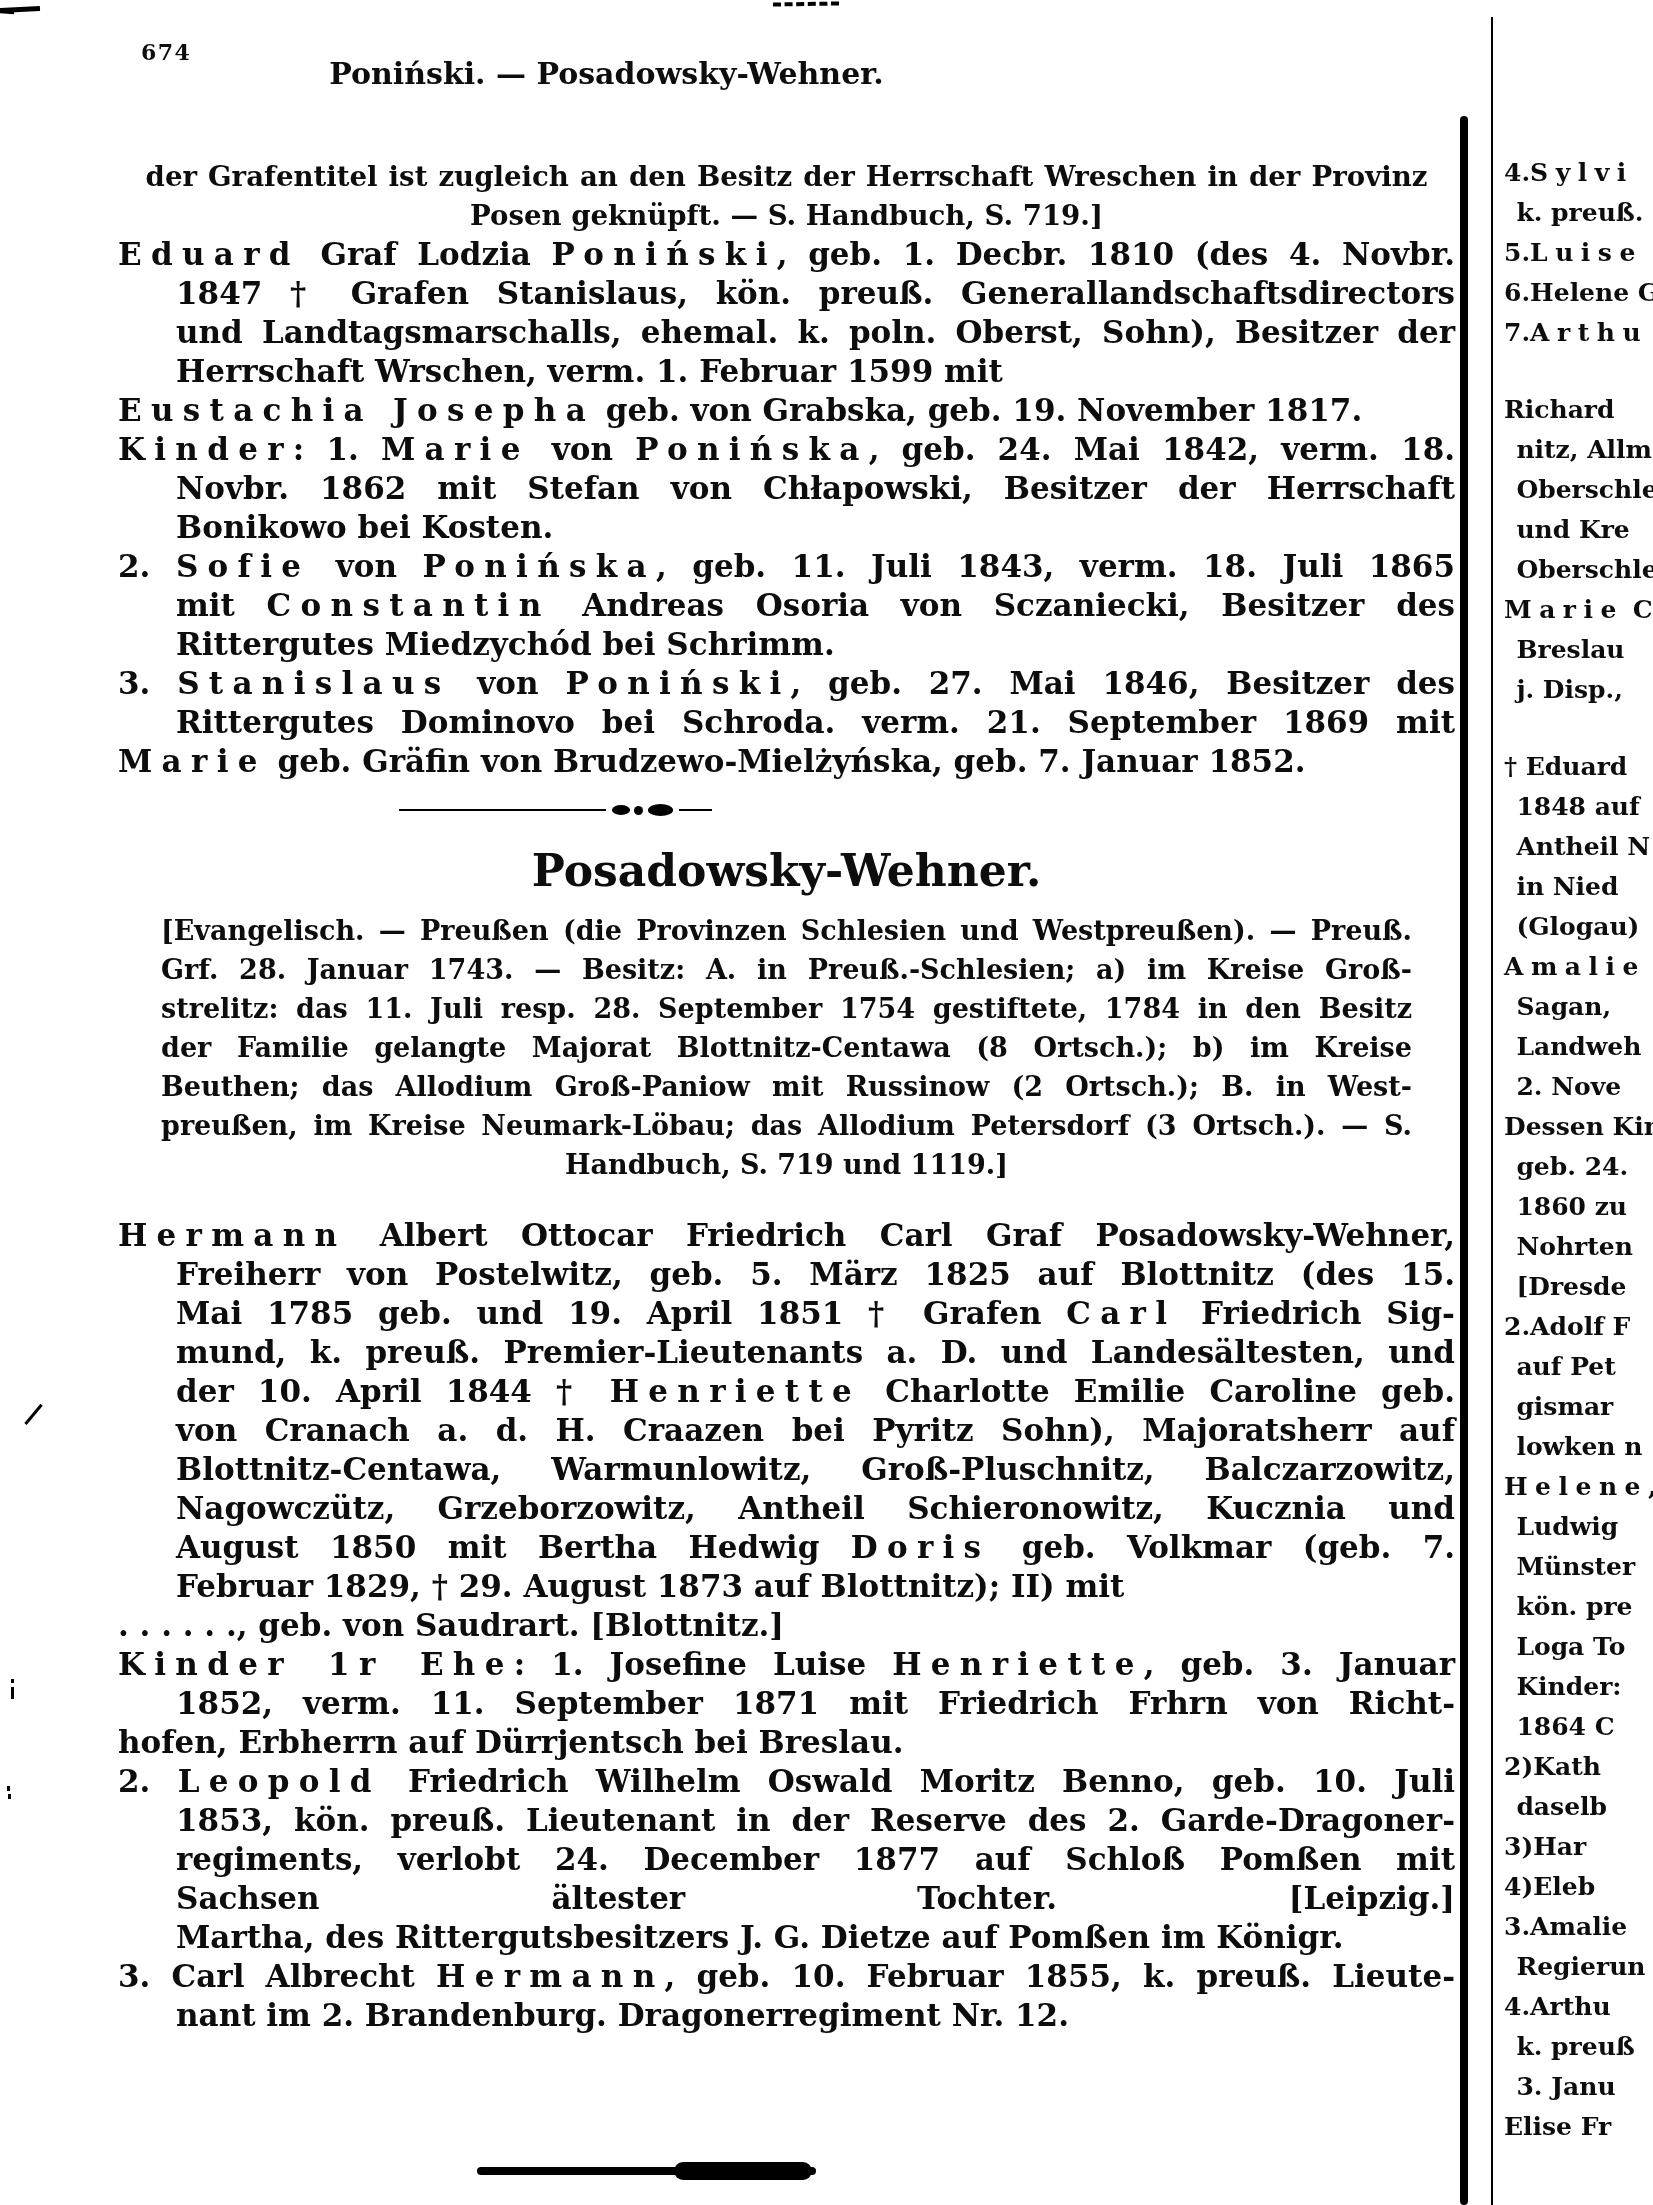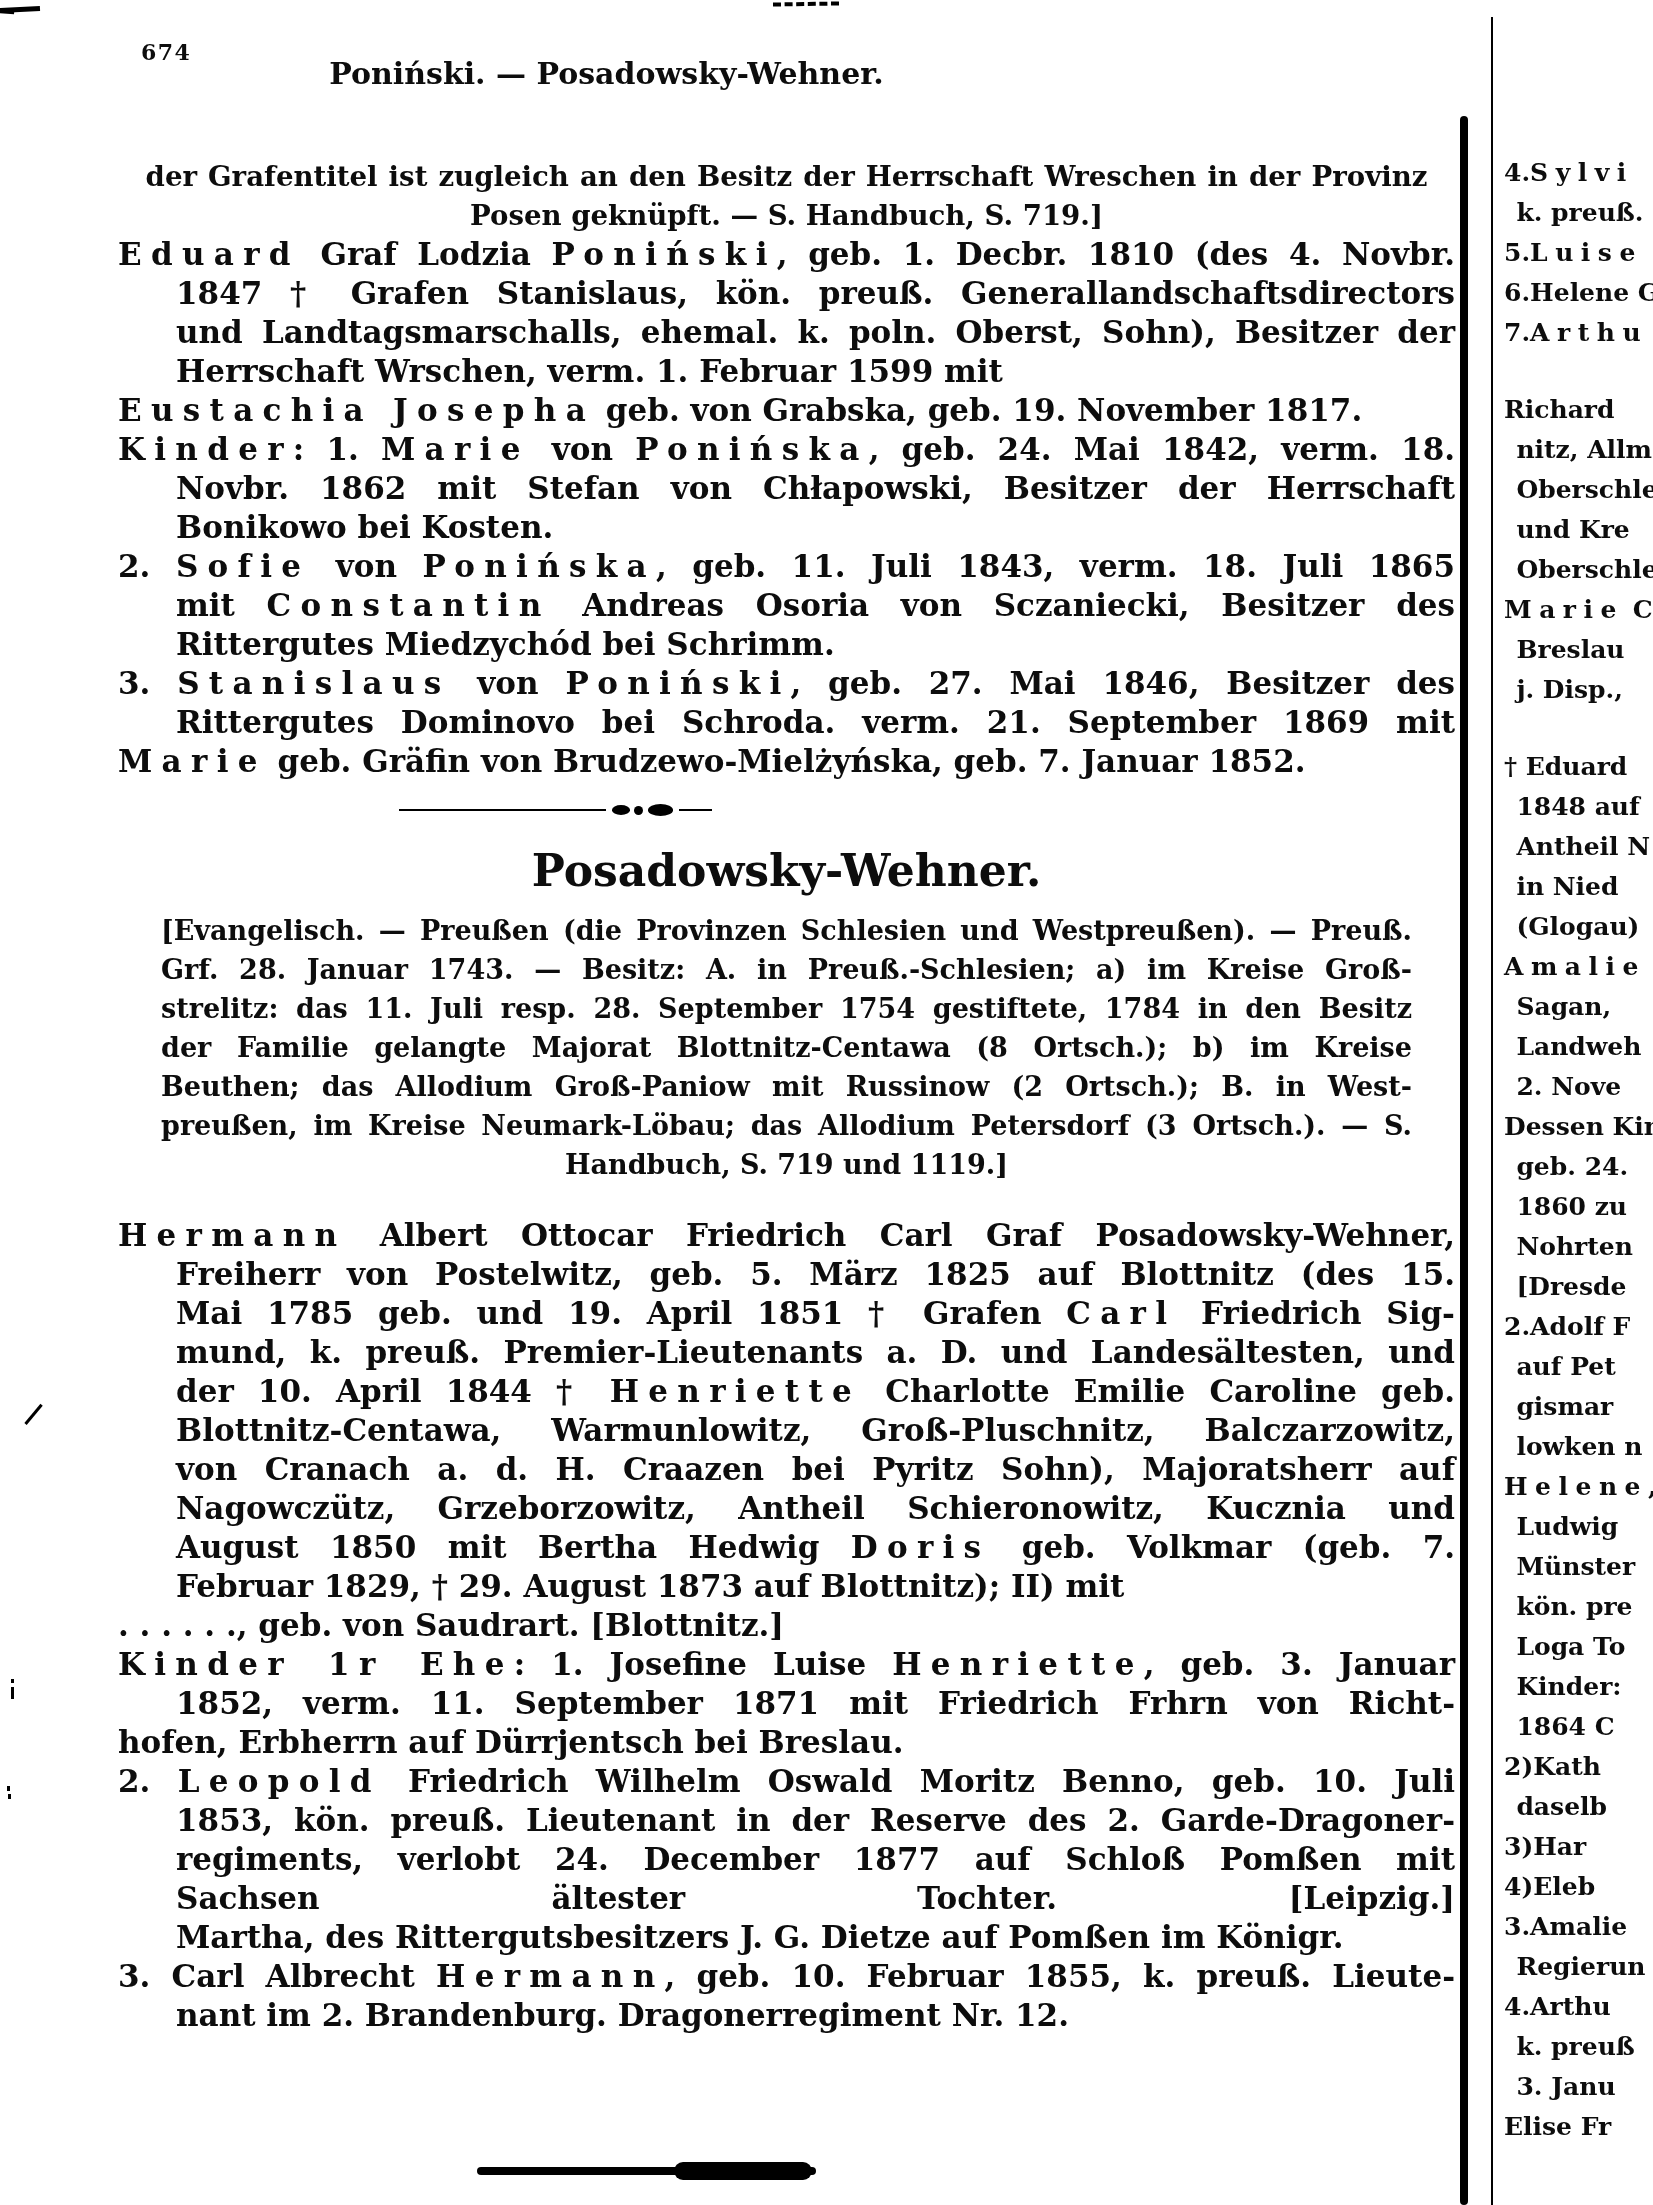--- a/index.html
+++ b/index.html
@@ -120,22 +120,22 @@
       <div class="line">Beuthen; das Allodium Groß-Paniow mit Russinow (2 Ortsch.); B. in West-</div>
       <div class="line">preußen, im Kreise Neumark-Löbau; das Allodium Petersdorf (3 Ortsch.). — S.</div>
       <div class="line">Handbuch, S. 719 und 1119.]</div>
     </div>
   <div class="para">
       <div class="line"><span class="g">Hermann</span> Albert Ottocar Friedrich Carl Graf Posadowsky-Wehner,</div>
       <div class="line ind">Freiherr von Postelwitz, geb. 5. März 1825 auf Blottnitz (des 15.</div>
       <div class="line ind">Mai 1785 geb. und 19. April 1851 † Grafen <span class="g">Carl</span> Friedrich Sig-</div>
       <div class="line ind">mund, k. preuß. Premier-Lieutenants a. D. und Landesältesten, und</div>
       <div class="line ind">der 10. April 1844 † <span class="g">Henriette</span> Charlotte Emilie Caroline geb.</div>
+      <div class="line ind">von Cranach a. d. H. Craazen bei Pyritz Sohn), Majoratsherr auf</div>
       <div class="line ind">Blottnitz-Centawa, Warmunlowitz, Groß-Pluschnitz, Balczarzowitz,</div>
-      <div class="line ind">von Cranach a. d. H. Craazen bei Pyritz Sohn), Majoratsherr auf</div>
       <div class="line ind">Nagowczütz, Grzeborzowitz, Antheil Schieronowitz, Kucznia und</div>
       <div class="line ind">August 1850 mit Bertha Hedwig <span class="g">Doris</span> geb. Volkmar (geb. 7.</div>
       <div class="line ind">Februar 1829, † 29. August 1873 auf Blottnitz); II) mit</div>
     </div>
   <div class="para">
       <div class="line">. . . . . ., geb. von Saudrart. [Blottnitz.]</div>
     </div>
   <div class="para">
       <div class="line"><span class="g">Kinder 1r Ehe</span>: 1. Josefine Luise <span class="g">Henriette</span>, geb. 3. Januar</div>
       <div class="line ind">1852, verm. 11. September 1871 mit Friedrich Frhrn von Richt-</div>

